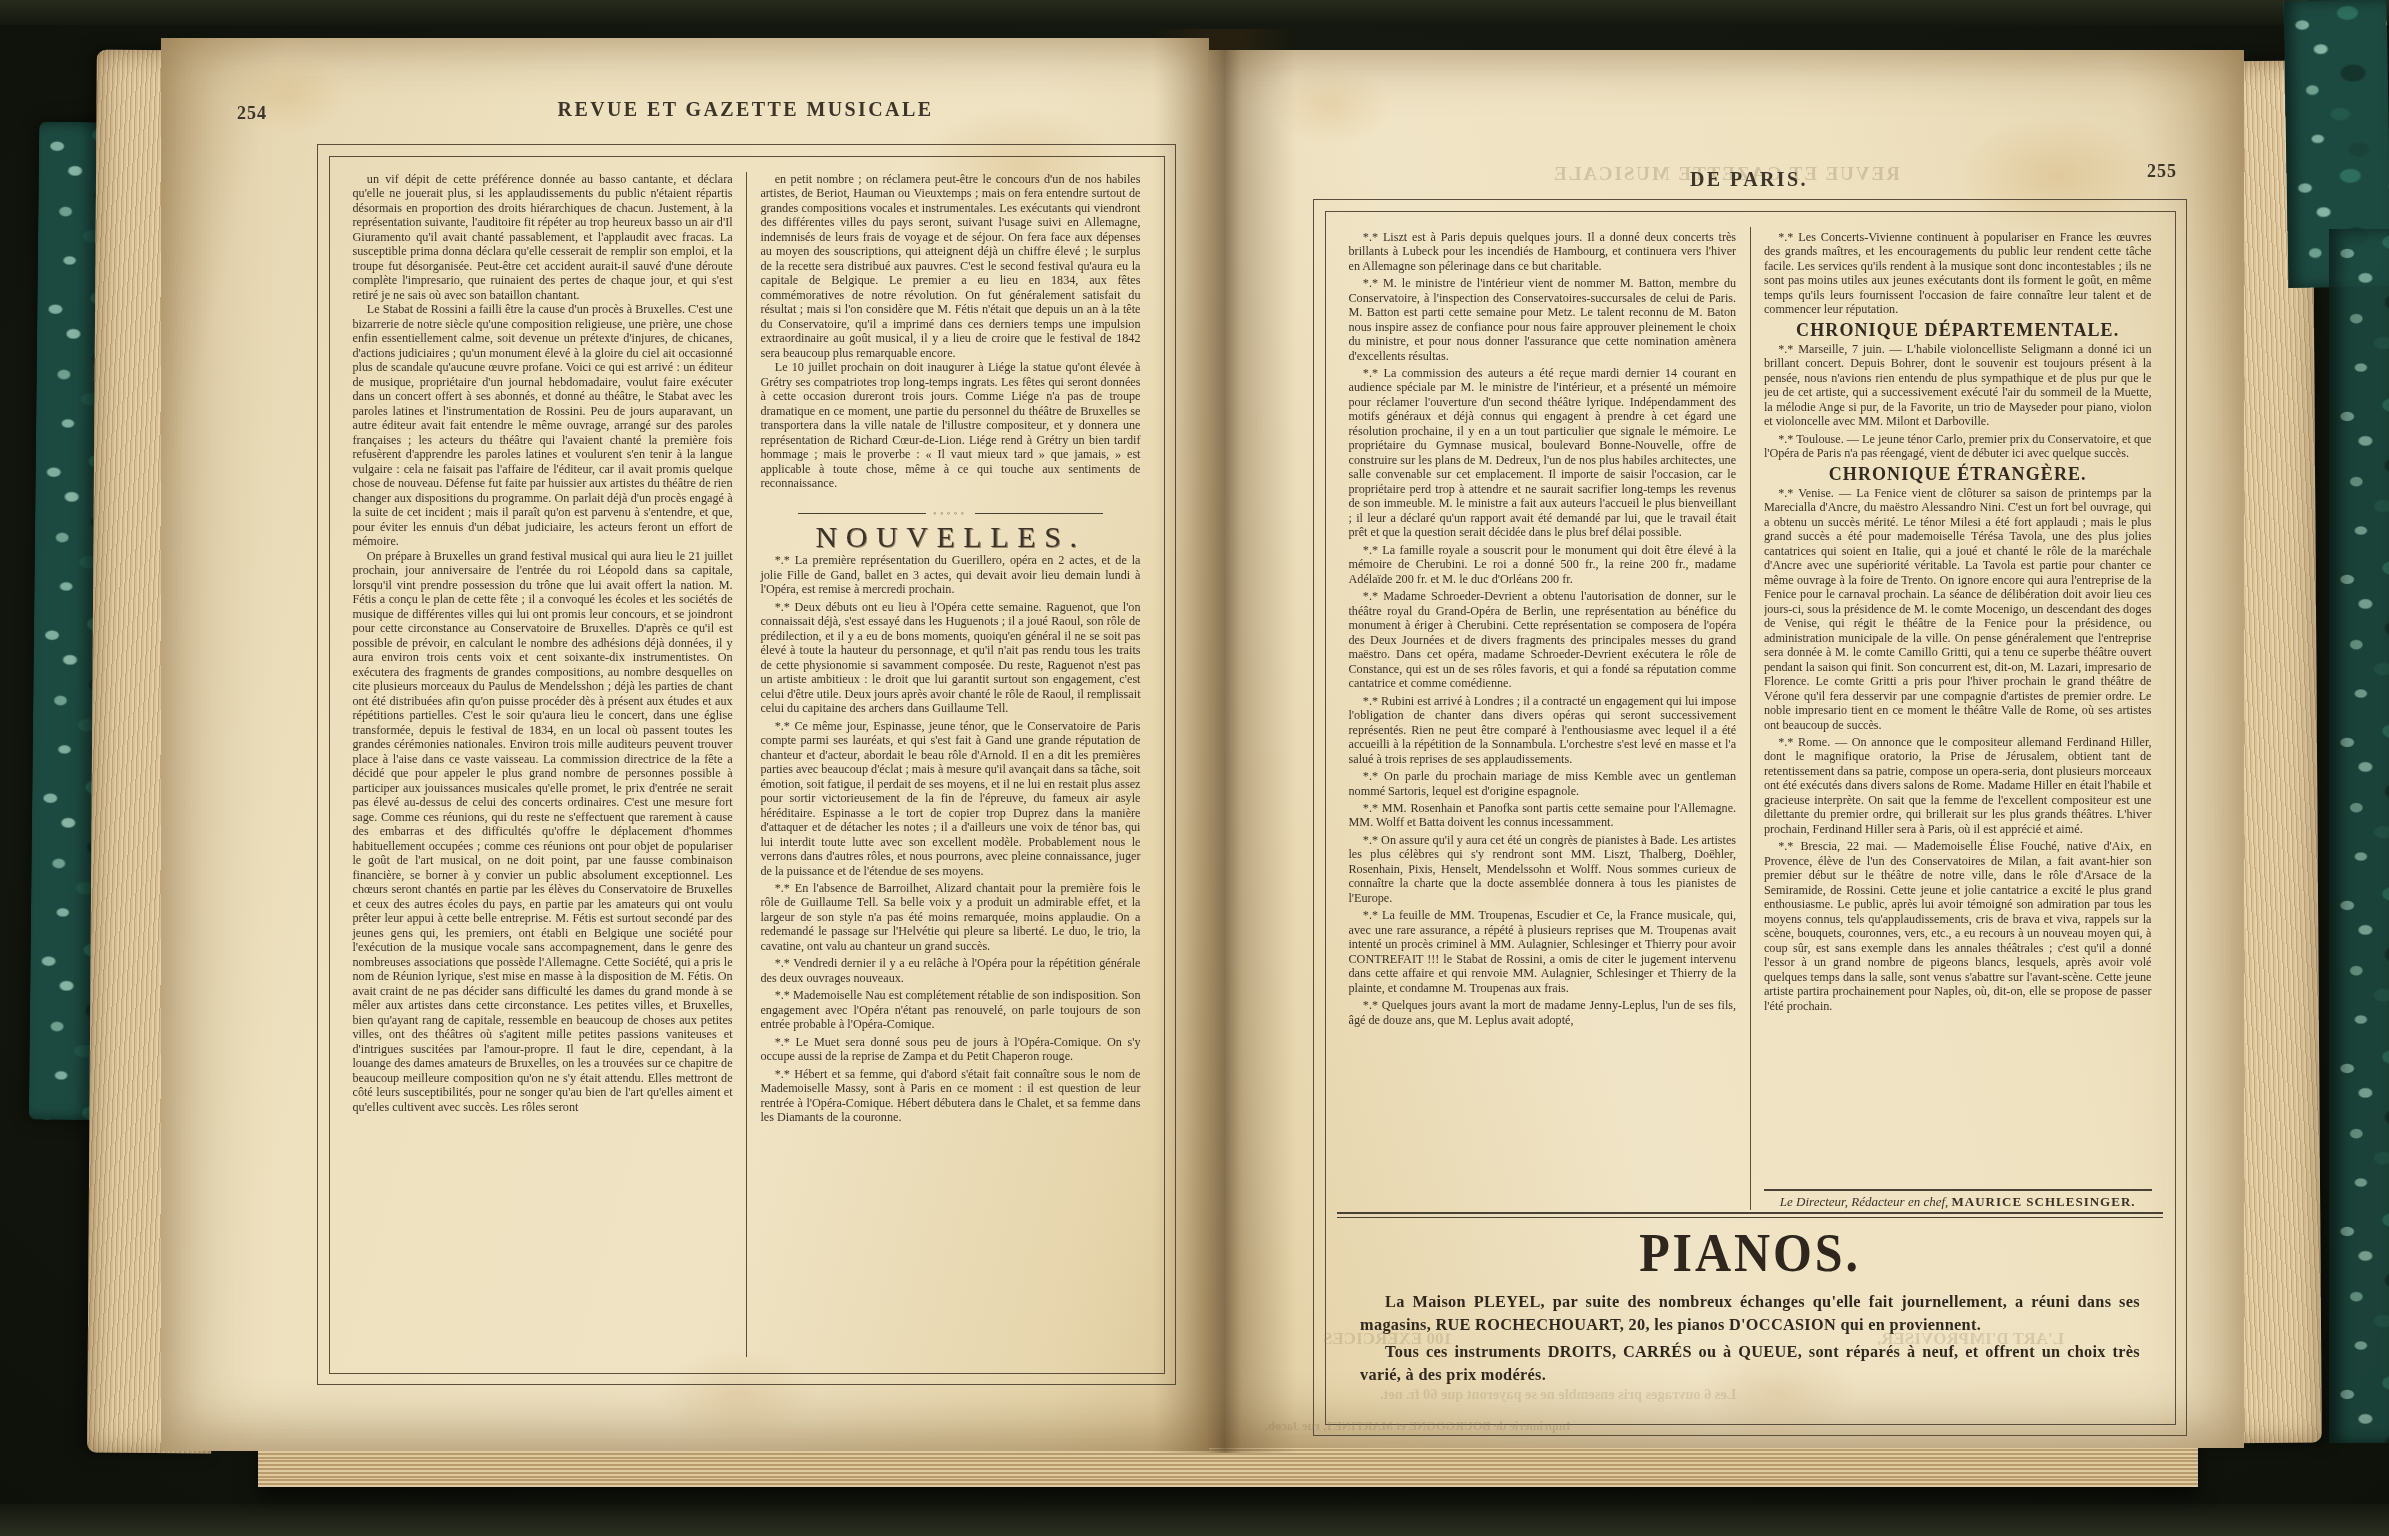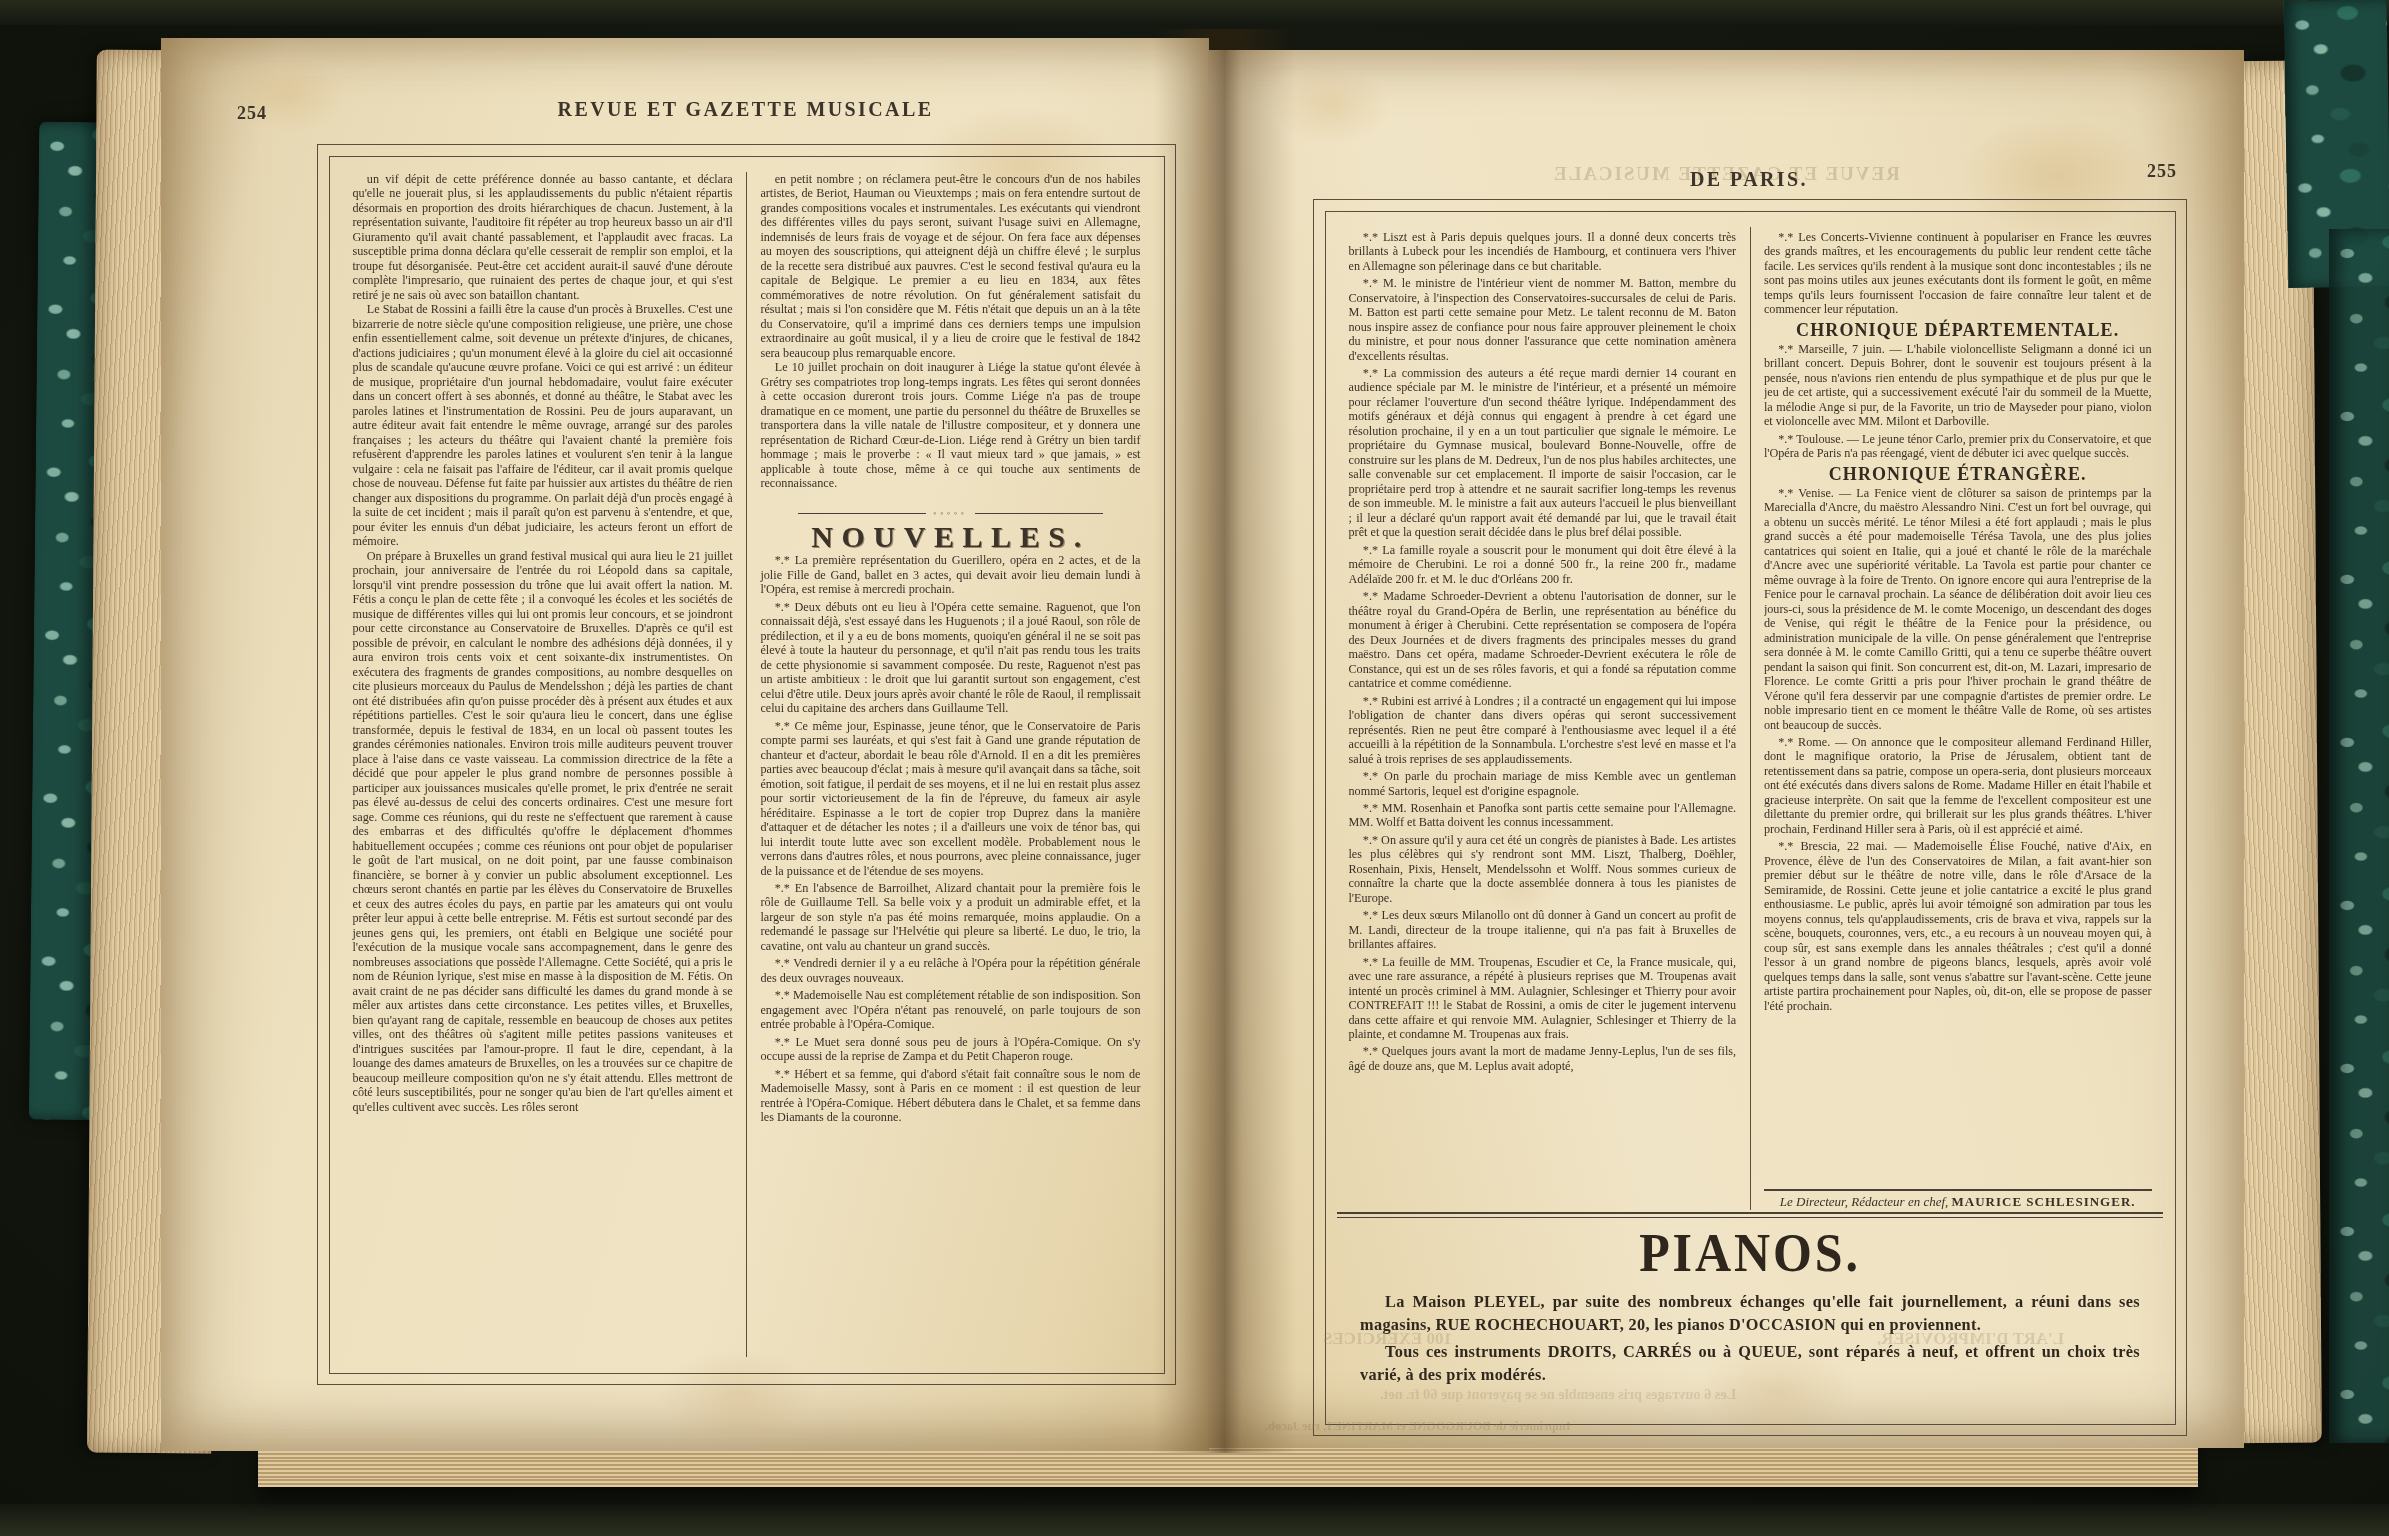--- a/index.html
+++ b/index.html
@@ -60,21 +60,21 @@
   .frame-outer{position:absolute;border:1.5px solid #5a4d3c;}
   .frame-inner{position:absolute;inset:10.5px;border:1px solid #5a4d3c;padding:15.3px 9.6px 7.6px 9.6px;}
 
   
   .cols{display:flex;overflow:hidden;}
   .col{width:50%;padding:0 13.4px;font-size:12.2px;line-height:14.5px;text-align:justify;overflow:hidden;}
   .col.first{border-right:1.1px solid #5a4d3c;}
   .para,.item{margin:0;text-indent:14.3px;}
   .item{margin-top:2.9px;}
   h3.heading{margin:6.7px 0 3.8px 0;text-align:center;font-size:18px;letter-spacing:1.1px;text-indent:0;color:#332b21;}
-  h2.display-heading{margin:9.6px 0 8.6px 0;text-align:center;font-size:30px;font-weight:700;letter-spacing:8.6px;
+  h2.display-heading{margin:9.6px 0 8.6px 0;text-align:center;font-size:30px;font-weight:400;letter-spacing:8.6px;
     color:#3c332a;text-shadow:1.1px 1.1px 0 rgba(120,100,70,.7);}
   .ornament{display:flex;align-items:center;gap:7.6px;margin:15.3px 38px 1.9px 38px;color:#4a4136;
     font-size:8.6px;letter-spacing:3.8px;text-indent:0;}
   .ornament::before,.ornament::after{content:"";flex:1;border-top:1.5px solid #4a4136;}
 
   
   .col2-flex{display:flex;flex-direction:column;}
   .col2-body{flex:1;overflow:hidden;}
   .signature{border-top:2.9px double #4a4136;margin-top:5.7px;padding:4.8px 3.8px 0 3.8px;font-size:13px;text-align:center;}
   .signature .pre{font-style:italic;}
@@ -161,21 +161,20 @@
           <div class="col first">
               <p class="item">*.* Liszt est à Paris depuis quelques jours. Il a donné deux concerts très brillants à Lubeck pour les incendiés de Hambourg, et continuera vers l'hiver en Allemagne son pélerinage dans ce but charitable.</p>
               <p class="item">*.* M. le ministre de l'intérieur vient de nommer M. Batton, membre du Conservatoire, à l'inspection des Conservatoires-succursales de celui de Paris. M. Batton est parti cette semaine pour Metz. Le talent reconnu de M. Baton nous inspire assez de confiance pour nous faire approuver pleinement le choix du ministre, et pour nous donner l'assurance que cette nomination amènera d'excellents résultas.</p>
               <p class="item">*.* La commission des auteurs a été reçue mardi dernier 14 courant en audience spéciale par M. le ministre de l'intérieur, et a présenté un mémoire pour réclamer l'ouverture d'un second théâtre lyrique. Indépendamment des motifs généraux et déjà connus qui engagent à prendre à cet égard une résolution prochaine, il y en a un tout particulier que signale le mémoire. Le propriétaire du Gymnase musical, boulevard Bonne-Nouvelle, offre de construire sur les plans de M. Dedreux, l'un de nos plus habiles architectes, une salle convenable sur cet emplacement. Il importe de saisir l'occasion, car le propriétaire perd trop à attendre et ne saurait sacrifier long-temps les revenus de son immeuble. M. le ministre a fait aux auteurs l'accueil le plus bienveillant ; il leur a déclaré qu'un rapport avait été demandé par lui, que le travail était prêt et que la question serait décidée dans le plus bref délai possible.</p>
               <p class="item">*.* La famille royale a souscrit pour le monument qui doit être élevé à la mémoire de Cherubini. Le roi a donné 500 fr., la reine 200 fr., madame Adélaïde 200 fr. et M. le duc d'Orléans 200 fr.</p>
               <p class="item">*.* Madame Schroeder-Devrient a obtenu l'autorisation de donner, sur le théâtre royal du Grand-Opéra de Berlin, une représentation au bénéfice du monument à ériger à Cherubini. Cette représentation se composera de l'opéra des Deux Journées et de divers fragments des principales messes du grand maëstro. Dans cet opéra, madame Schroeder-Devrient exécutera le rôle de Constance, qui est un de ses rôles favoris, et qui a fondé sa réputation comme cantatrice et comme comédienne.</p>
               <p class="item">*.* Rubini est arrivé à Londres ; il a contracté un engagement qui lui impose l'obligation de chanter dans divers opéras qui seront successivement représentés. Rien ne peut être comparé à l'enthousiasme avec lequel il a été accueilli à la répétition de la Sonnambula. L'orchestre s'est levé en masse et l'a salué à trois reprises de ses applaudissements.</p>
               <p class="item">*.* On parle du prochain mariage de miss Kemble avec un gentleman nommé Sartoris, lequel est d'origine espagnole.</p>
               <p class="item">*.* MM. Rosenhain et Panofka sont partis cette semaine pour l'Allemagne. MM. Wolff et Batta doivent les connus incessamment.</p>
               <p class="item">*.* On assure qu'il y aura cet été un congrès de pianistes à Bade. Les artistes les plus célèbres qui s'y rendront sont MM. Liszt, Thalberg, Doëhler, Rosenhain, Pixis, Henselt, Mendelssohn et Wolff. Nous sommes curieux de connaître la charte que la docte assemblée donnera à tous les pianistes de l'Europe.</p>
-              <p class="item">*.* Les deux sœurs Milanollo ont dû donner à Gand un concert au profit de M. Landi, directeur de la troupe italienne, qui n'a pas fait à Bruxelles de brillantes affaires.</p>
               <p class="item">*.* La feuille de MM. Troupenas, Escudier et Ce, la France musicale, qui, avec une rare assurance, a répété à plusieurs reprises que M. Troupenas avait intenté un procès criminel à MM. Aulagnier, Schlesinger et Thierry pour avoir CONTREFAIT !!! le Stabat de Rossini, a omis de citer le jugement intervenu dans cette affaire et qui renvoie MM. Aulagnier, Schlesinger et Thierry de la plainte, et condamne M. Troupenas aux frais.</p>
               <p class="item">*.* Quelques jours avant la mort de madame Jenny-Leplus, l'un de ses fils, âgé de douze ans, que M. Leplus avait adopté,</p>
             </div>
           <div class="col col2-flex">
             <div class="col2-body">
                 <p class="item">*.* Les Concerts-Vivienne continuent à populariser en France les œuvres des grands maîtres, et les encouragements du public leur rendent cette tâche facile. Les services qu'ils rendent à la musique sont donc incontestables ; ils ne sont pas moins utiles aux jeunes exécutants dont ils forment le goût, en même temps qu'ils leurs fournissent l'occasion de faire connaître leur talent et de commencer leur réputation.</p>
                 <h3 class="heading">CHRONIQUE DÉPARTEMENTALE.</h3>
                 <p class="item">*.* Marseille, 7 juin. — L'habile violoncelliste Seligmann a donné ici un brillant concert. Depuis Bohrer, dont le souvenir est toujours présent à la pensée, nous n'avions rien entendu de plus sympathique et de plus pur que le jeu de cet artiste, qui a successivement exécuté l'air du sommeil de la Muette, la mélodie Ange si pur, de la Favorite, un trio de Mayseder pour piano, violon et violoncelle avec MM. Milont et Darboville.</p>
                 <p class="item">*.* Toulouse. — Le jeune ténor Carlo, premier prix du Conservatoire, et que l'Opéra de Paris n'a pas réengagé, vient de débuter ici avec quelque succès.</p>
                 <h3 class="heading">CHRONIQUE ÉTRANGÈRE.</h3>

